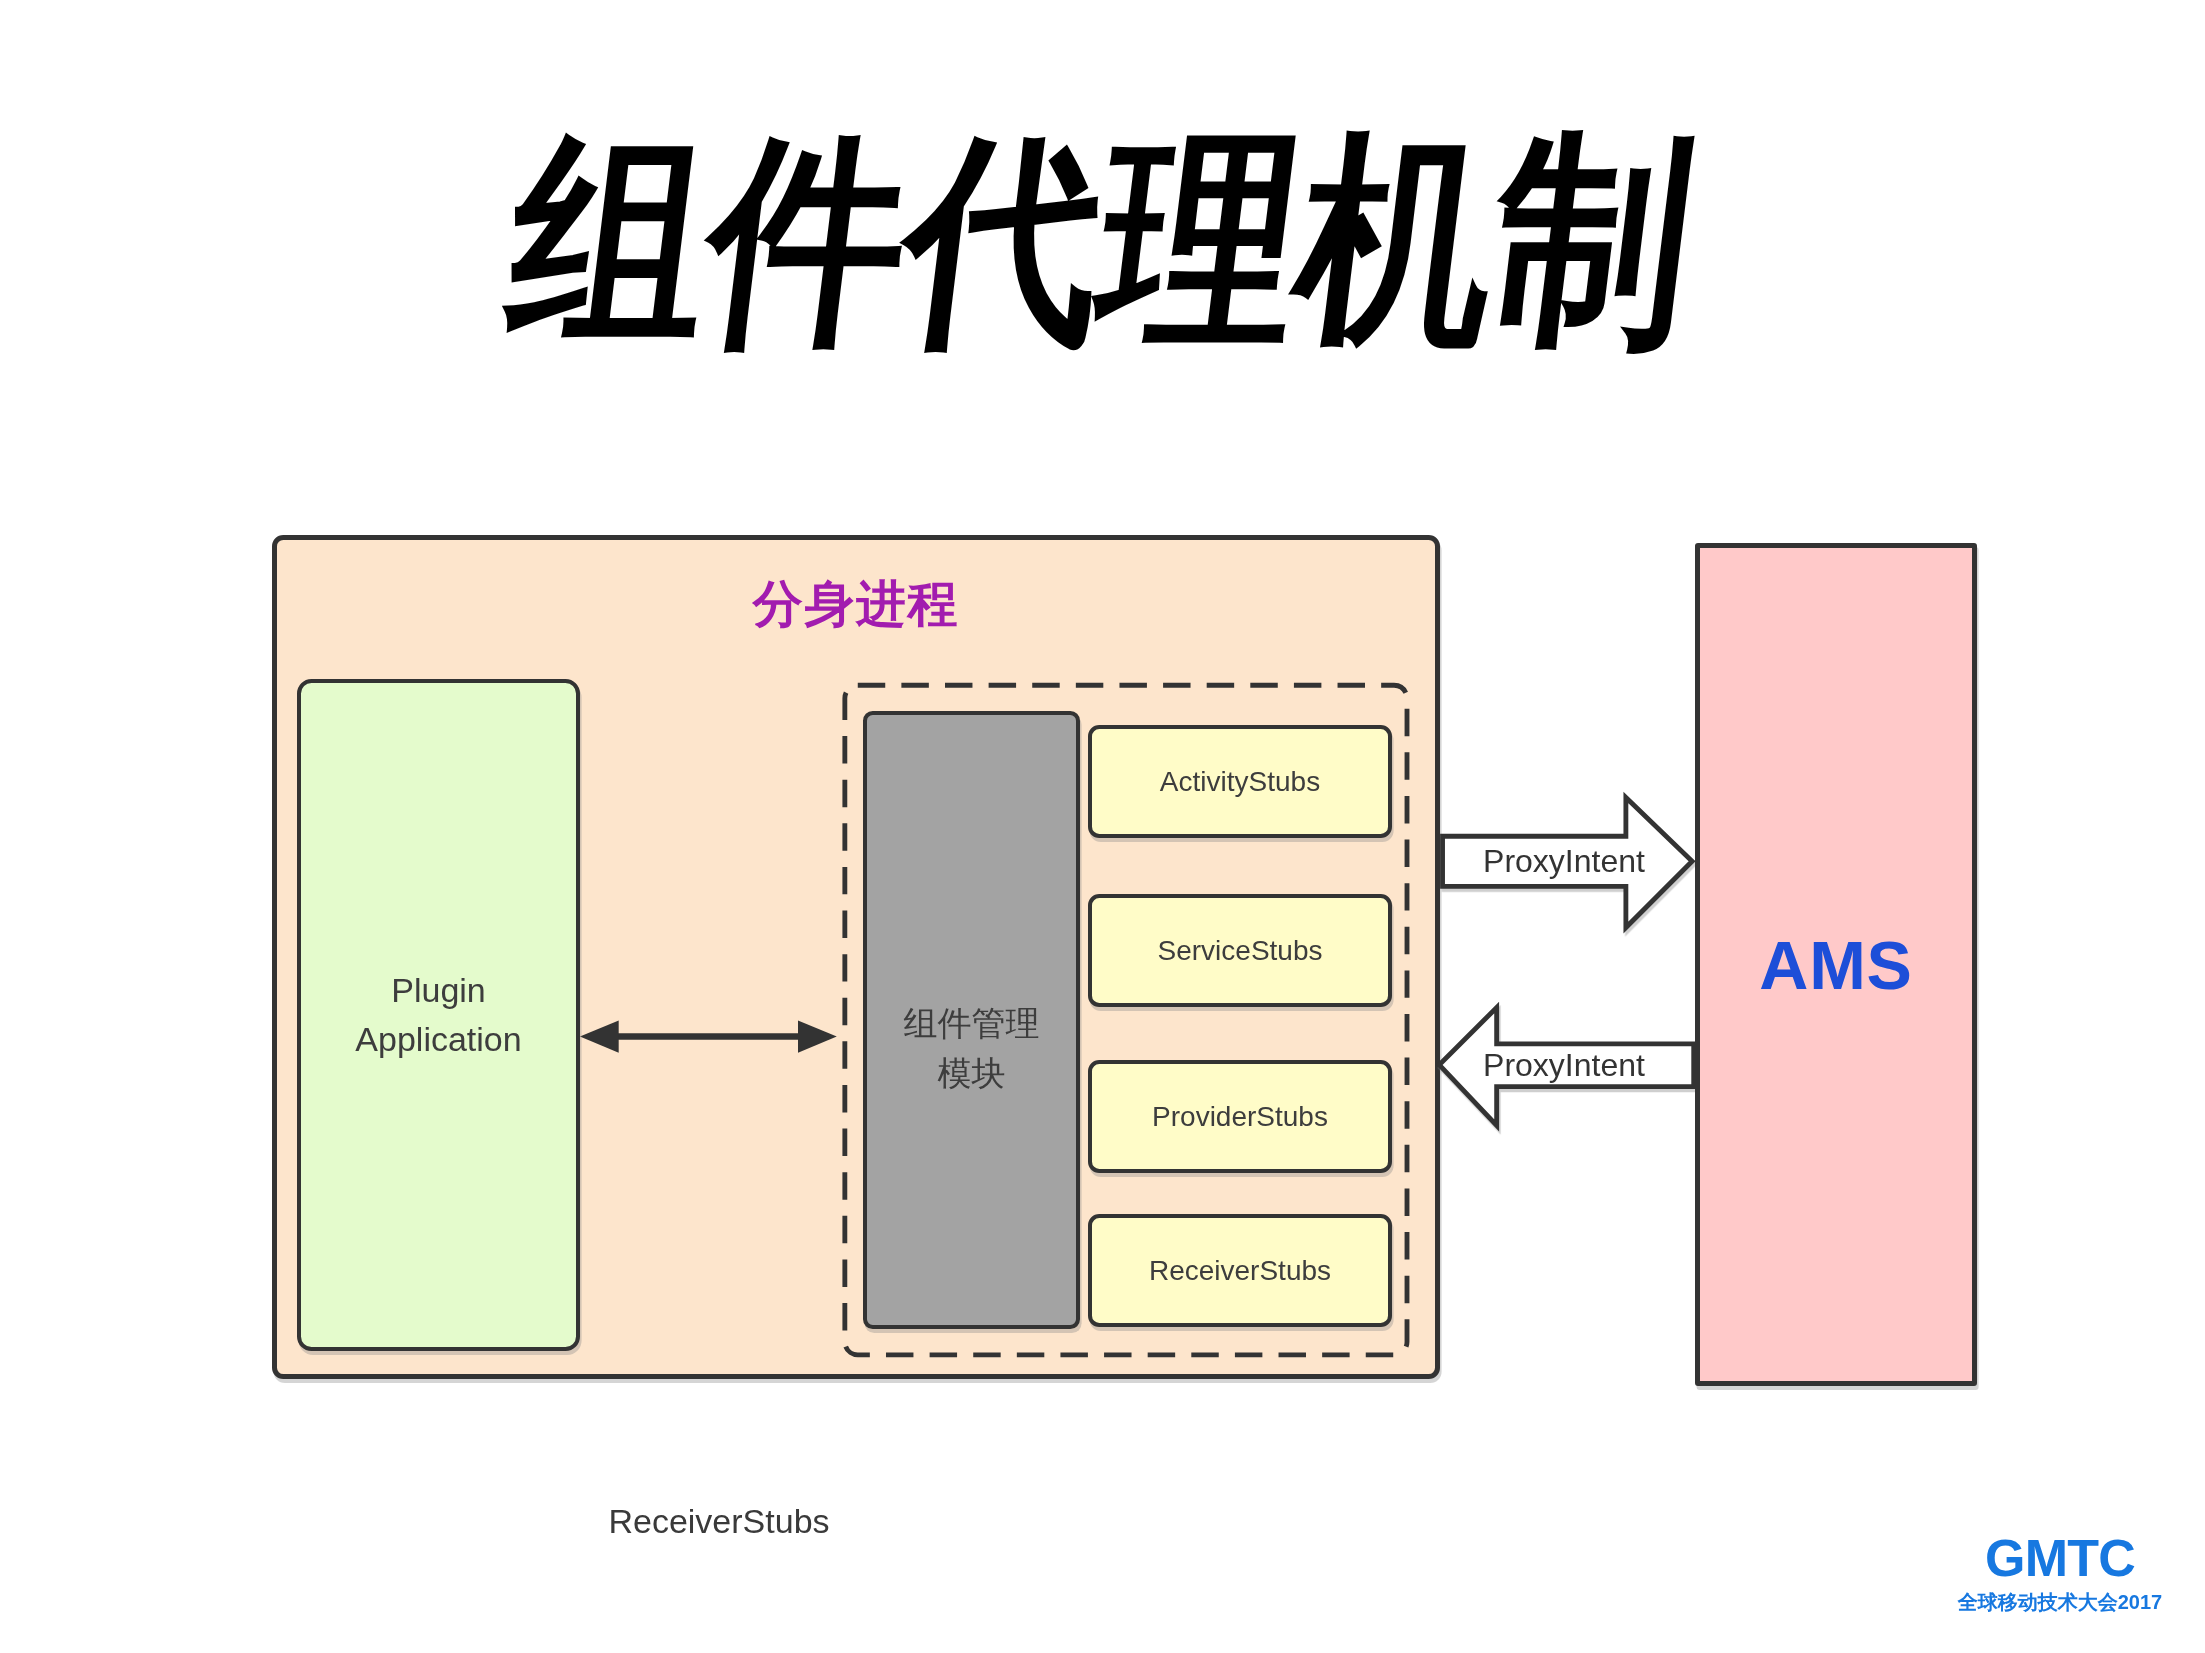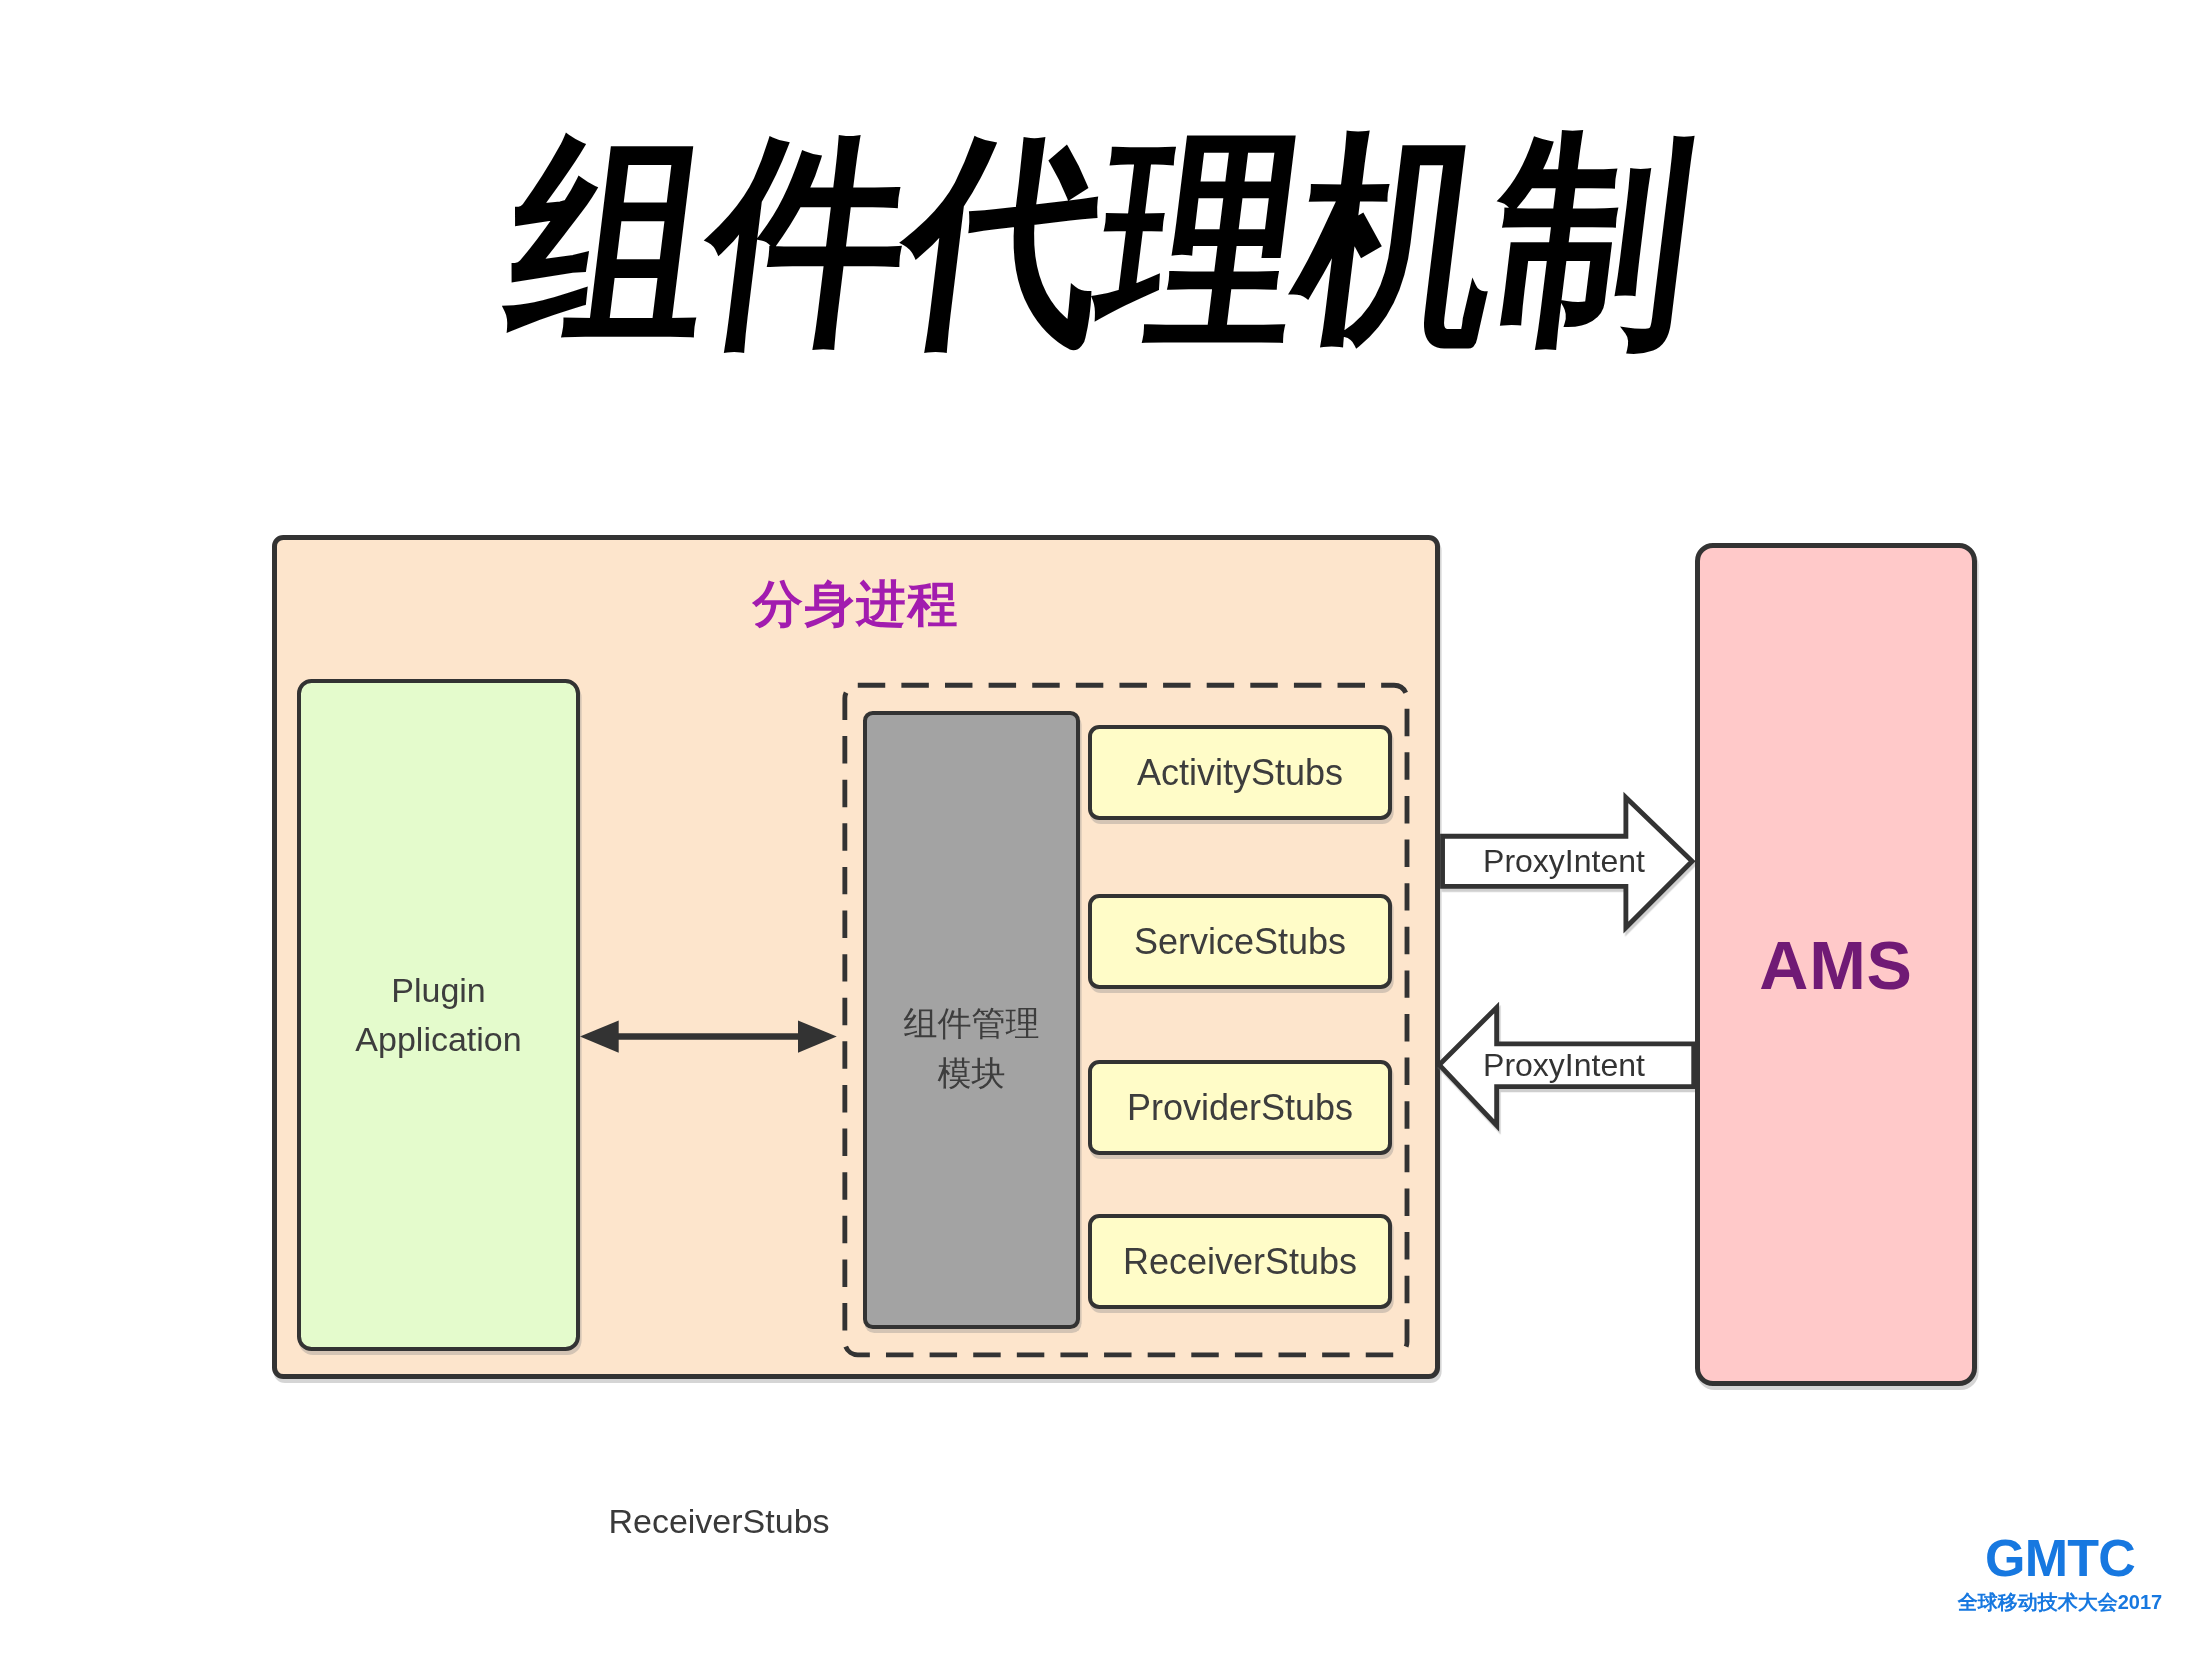--- a/index.html
+++ b/index.html
@@ -63,41 +63,41 @@
   }
   .multiline {
     white-space:pre-line;
     text-align:center;
     font-size:34px;
     line-height:1.45;
     color:#3d3d3d;
   }
 
   .stub {
-    left:1088px; width:304px; height:95px;
+    left:1088px; width:304px; height:113px;
     background:#FFFCC8;
     border:4.8px solid #333333;
     border-radius:11.3px;
     box-shadow:1.6px 4px 0 rgba(136,136,136,0.35);
     display:flex; align-items:center; justify-content:center;
-    font-size:36px; color:#3d3d3d;
+    font-size:28px; color:#3d3d3d;
   }
   .stub-activity { top:725px; }
   .stub-service  { top:894px; }
   .stub-provider { top:1060px; }
   .stub-receiver { top:1214px; }
 
   .ams {
     left:1695px; top:543px; width:282px; height:843px;
     background:#FFC9C9;
     border:5.7px solid #333333;
-    border-radius:18px;
+    border-radius:3px;
     box-shadow:1.6px 4px 0 rgba(136,136,136,0.35);
     display:flex; align-items:center; justify-content:center;
-    font-size:68px; font-weight:bold; color:#701a75;
+    font-size:68px; font-weight:bold; color:#1d4ed8;
     letter-spacing:0.8px;
   }
 
   
   .overlay {
     position:absolute; left:0; top:0;
     width:2205px; height:1654px;
     pointer-events:none;
   }
   .block-arrow { fill:#ffffff; stroke:#333333; stroke-width:6; stroke-linejoin:miter; }

